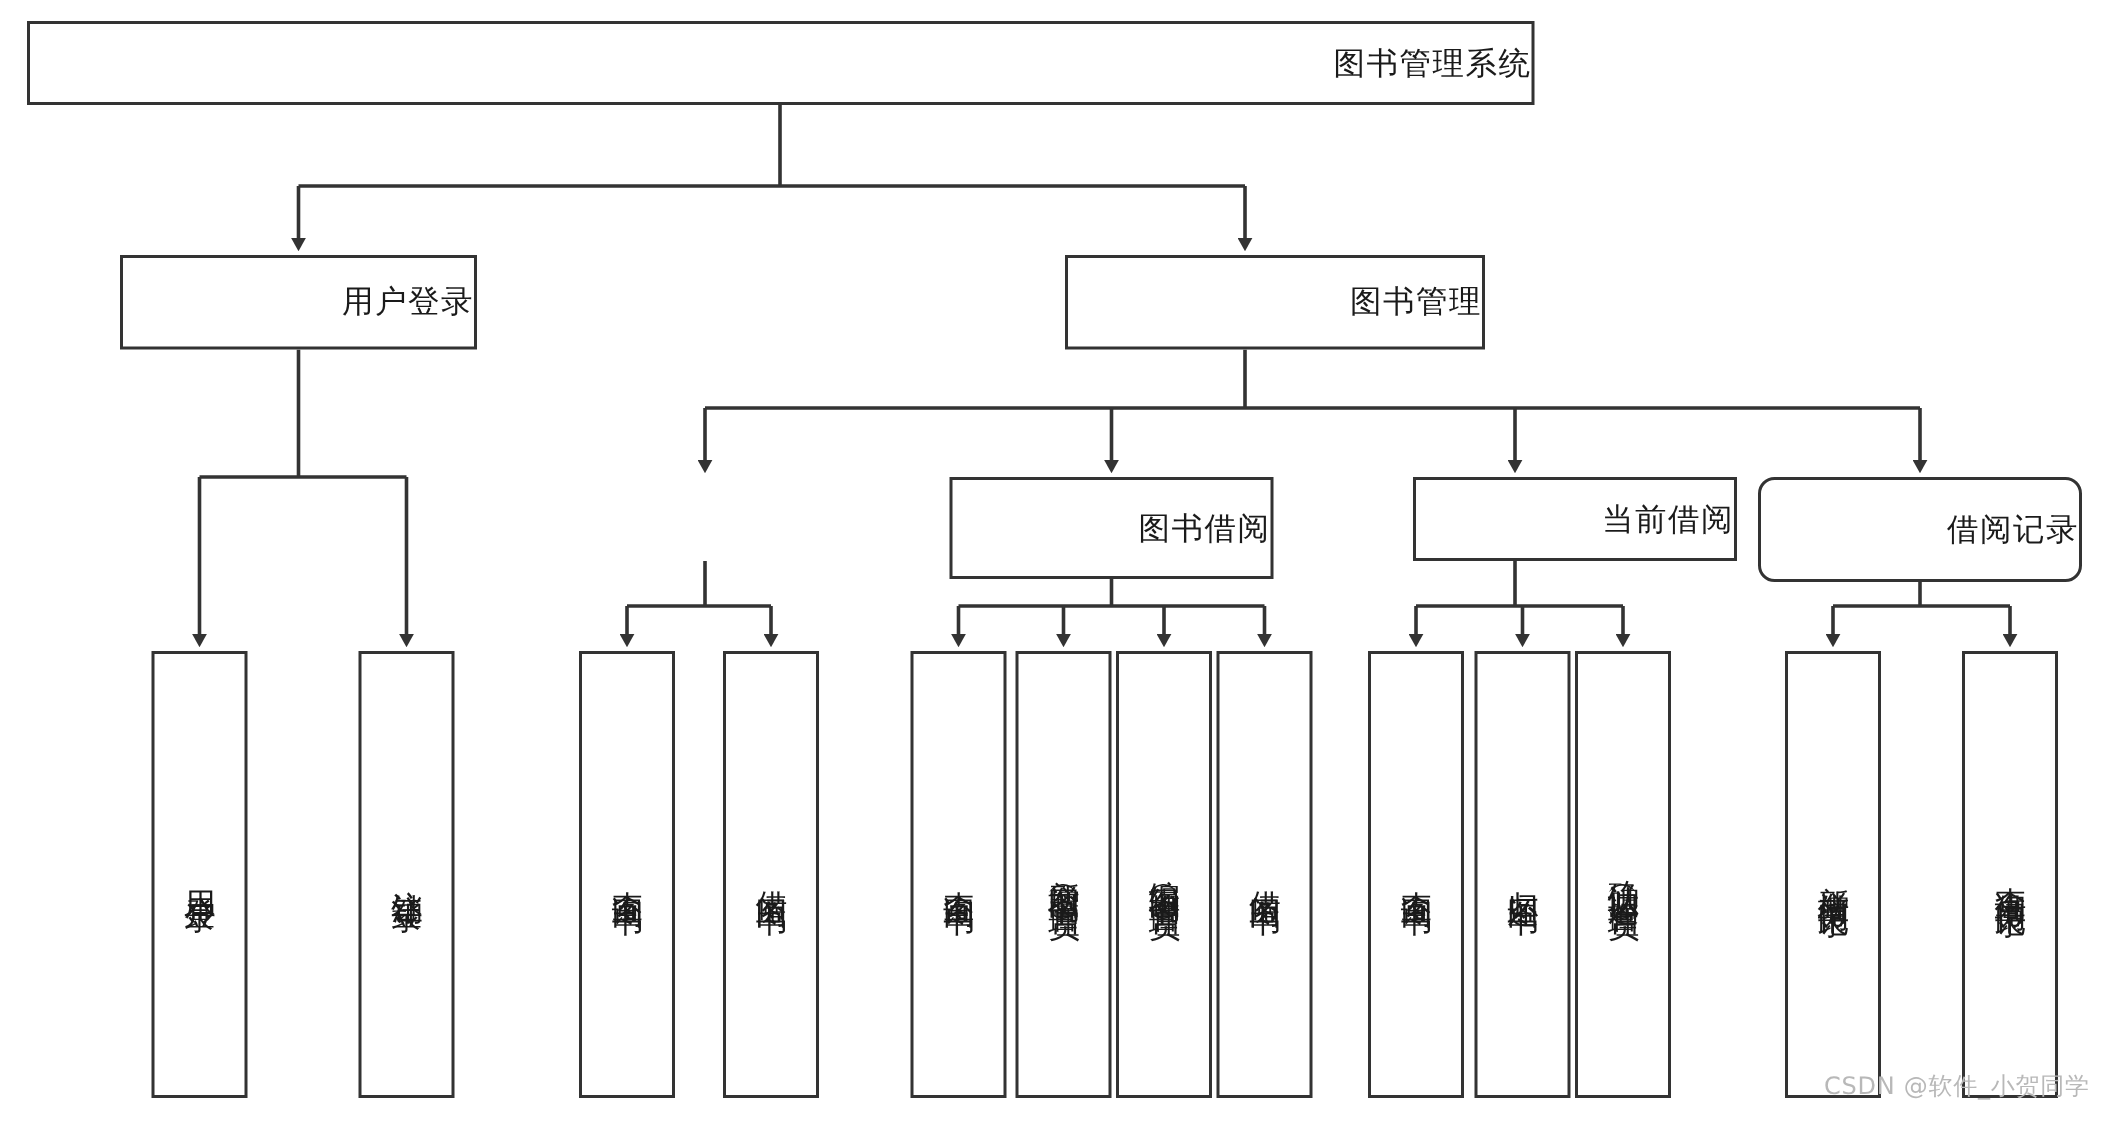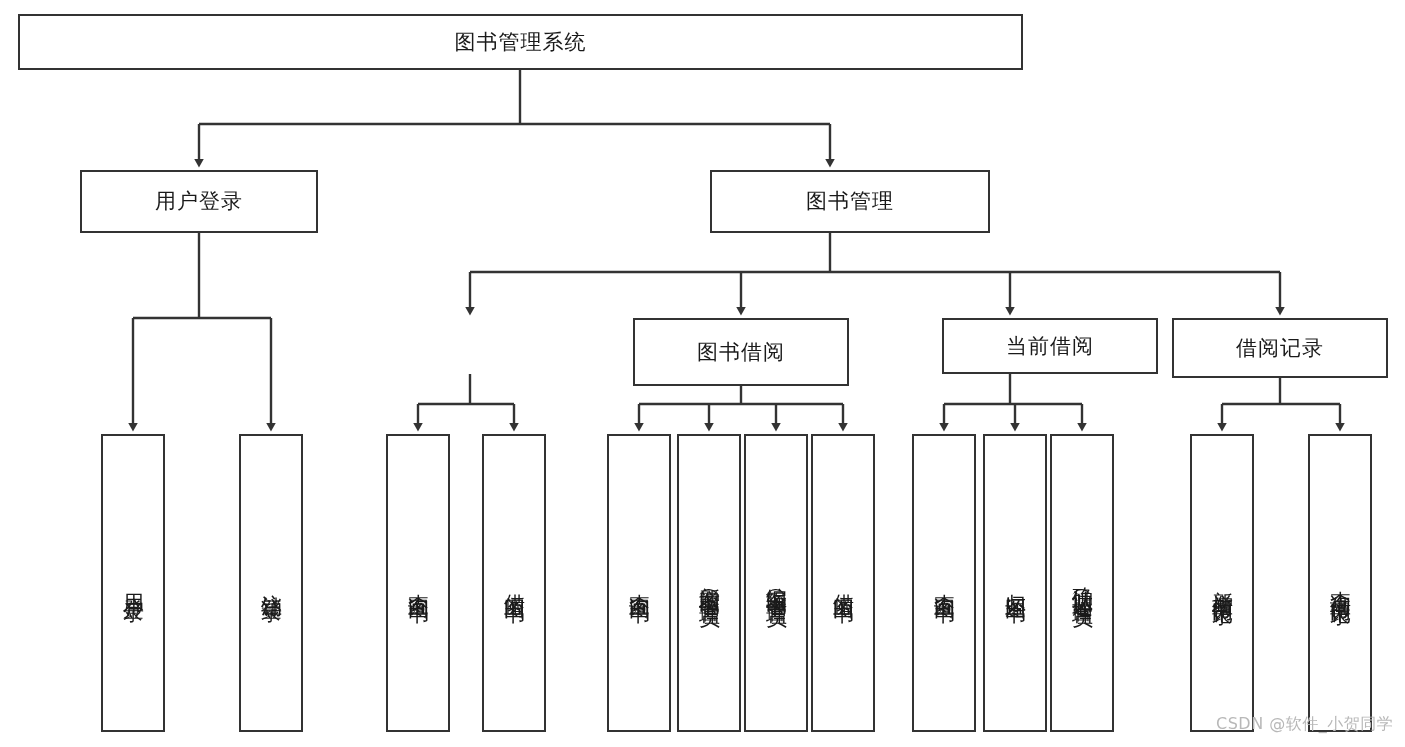--- a/index.html
+++ b/index.html
@@ -26,21 +26,21 @@
     height: 747px;
     pointer-events: none;
   }
   .node {
     position: absolute;
     box-sizing: border-box;
     background: #ffffff;
     border: 2px solid #333333;
     display: flex;
     align-items: center;
-    justify-content: center;
+    justify-content: flex-end;
     z-index: 2;
   }
   .node-label {
     color: #1a1a1a;
     line-height: 1.18;
     text-align: center;
     white-space: pre;
   }
   .node.horizontal .node-label {
     font-size: 21px;
@@ -136,21 +136,21 @@
   <div class="node horizontal" style="left:710px; top:170px; width:280px; height:63px;">
     <span class="node-label">图书管理</span>
   </div>
 
   <div class="node horizontal" style="left:633px; top:318px; width:216px; height:68px;">
     <span class="node-label">图书借阅</span>
   </div>
   <div class="node horizontal" style="left:942px; top:318px; width:216px; height:56px;">
     <span class="node-label">当前借阅</span>
   </div>
-  <div class="node horizontal" style="left:1172px; top:318px; width:216px; height:60px;">
+  <div class="node horizontal" style="left:1172px; top:318px; width:216px; height:70px;border-radius:11px;">
     <span class="node-label">借阅记录</span>
   </div>
 
   <div class="node vertical" style="left:101px; top:434px; width:64px; height:298px;">
     <span class="node-label">用户登录</span>
   </div>
   <div class="node vertical" style="left:239px; top:434px; width:64px; height:298px;">
     <span class="node-label">注销登录</span>
   </div>
 

